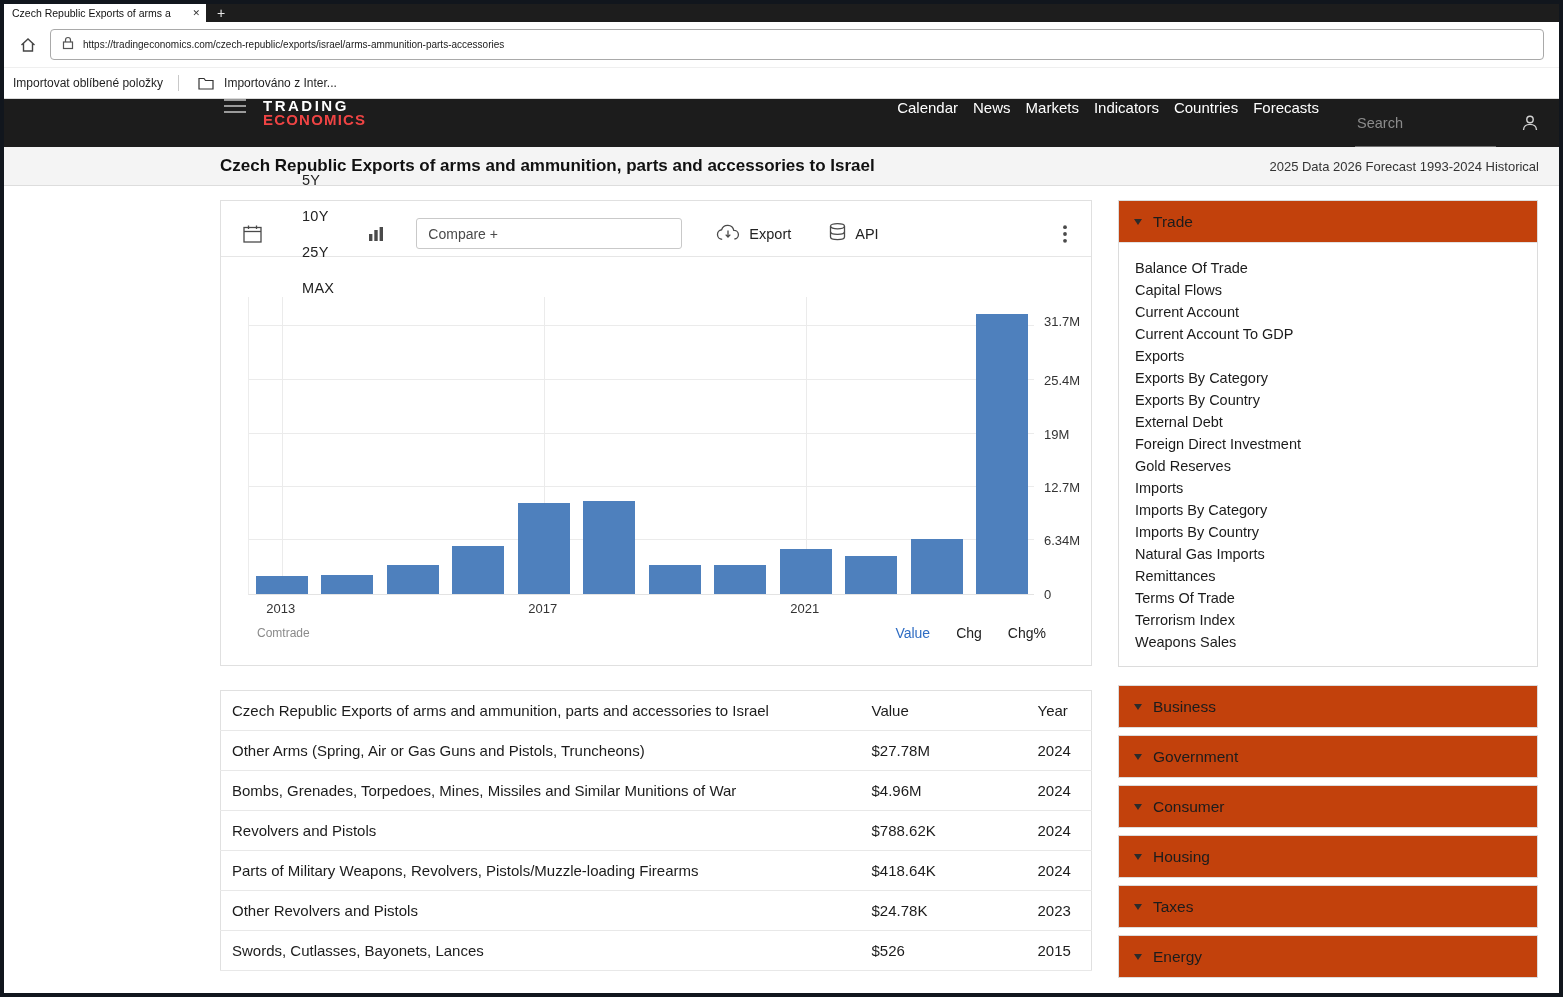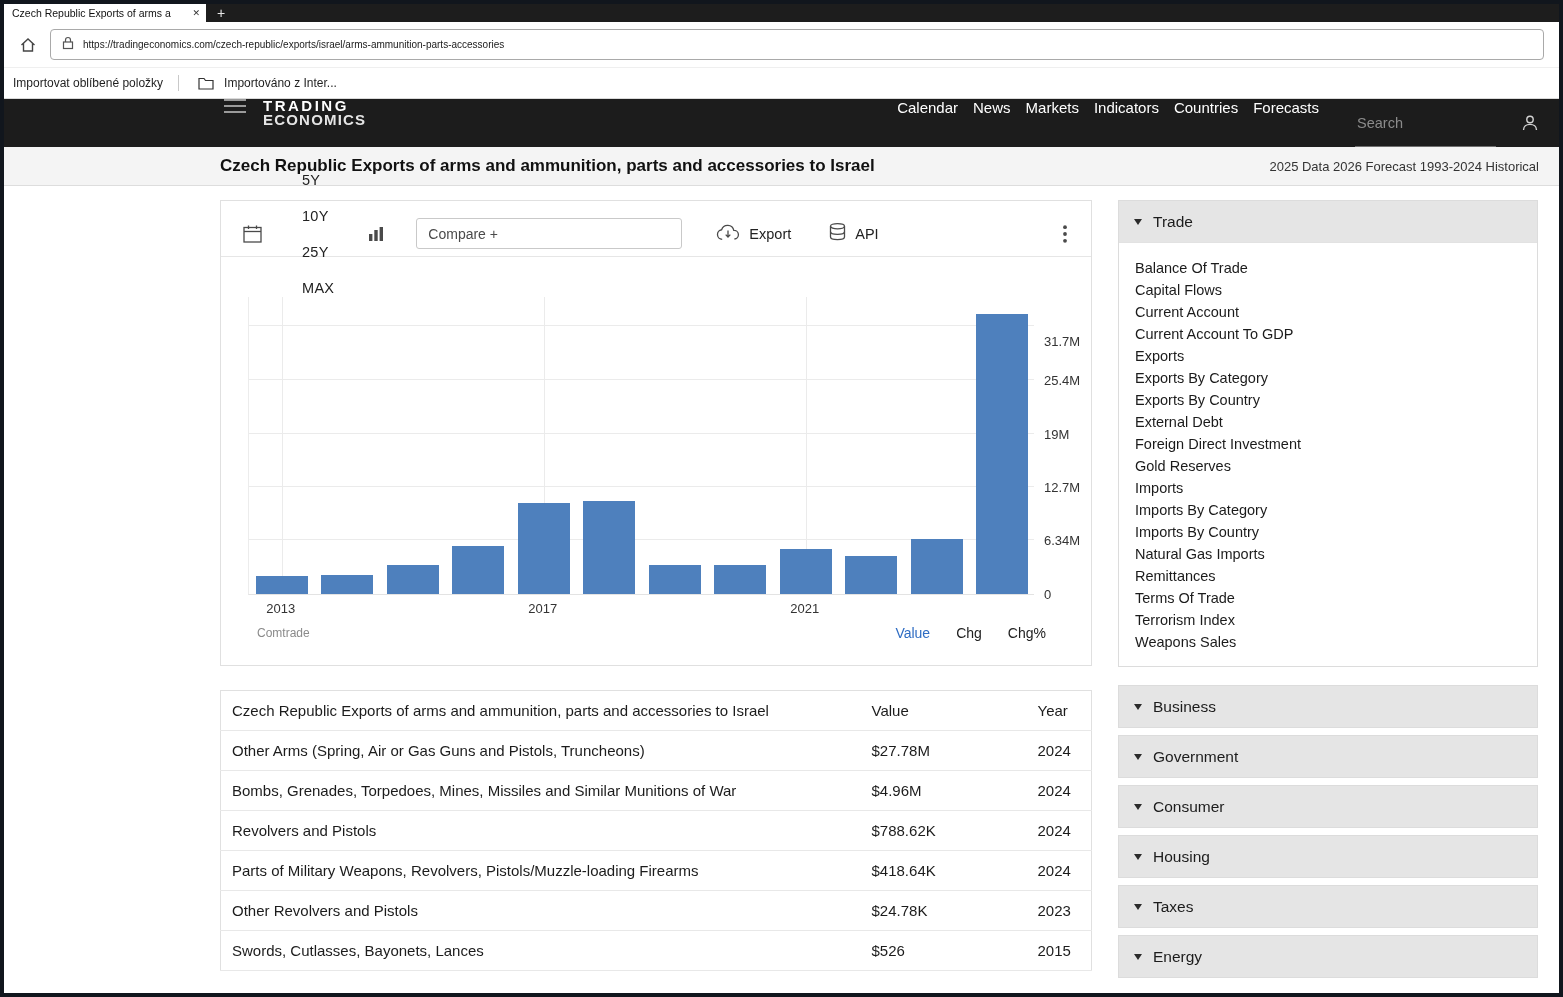--- a/index.html
+++ b/index.html
@@ -29,21 +29,21 @@
   .bm-text { padding: 0 6px; white-space: nowrap; }
   .bm-sep { width: 1px; height: 16px; background: #c9c9c9; margin: 0 9px; }
   .bm-folder { display: flex; align-items: center; margin: 0 4px 0 10px; }
 
   
   .site-header { height: 48px; background: #1c1c1c; display: flex; }
   .hamburger { margin-left: 220px; display: flex; flex-direction: column; gap: 4px; }
   .hamburger span { width: 22px; height: 2px; background: #9a9a9a; display: block; }
   .logo { margin-left: 17px; }
   .logo-top { color: #ffffff; font-weight: bold; font-size: 15px; letter-spacing: 2.5px; line-height: 14px; }
-  .logo-bottom { color: #e5e5e5; font-weight: bold; font-size: 15px; letter-spacing: 1.2px; line-height: 13px; }
+  .logo-bottom { color: #ef4444; font-weight: bold; font-size: 15px; letter-spacing: 1.2px; line-height: 13px; }
   .main-nav { margin-left: auto; display: flex; gap: 15px; }
   .nav-item { color: #ffffff; font-size: 15px; white-space: nowrap; }
   .search { margin-left: 36px; width: 141px; background: transparent; border: none; border-bottom: 1px solid #6f6f6f; color: #ddd; font-size: 14.5px; padding: 3px 2px; font-family: inherit; outline: none; }
   .search::placeholder { color: #8b8b8b; }
   .user-btn { margin: 0 19px 0 24px; display: flex; align-items: center; }
 
   
   .title-bar { height: 39px; background: #f4f4f4; border-bottom: 1px solid #dddddd; display: flex; align-items: center; padding: 0 20px 0 216px; }
   .page-title { font-size: 17px; font-weight: bold; color: #111; white-space: nowrap; }
   .page-sub { margin-left: auto; font-size: 13px; color: #333; white-space: nowrap; }
@@ -85,21 +85,21 @@
   .data-table { width: 100%; border-collapse: collapse; table-layout: fixed; margin-top: 24px; border: 1px solid #e0e0e0; font-size: 15px; color: #1c1c1c; }
   .data-table th, .data-table td { border-bottom: 1px solid #e8e8e8; height: 40px; font-weight: normal; text-align: left; vertical-align: middle; }
   .th-name, .td-name { padding-left: 11px; }
   .th-value { width: 120px; text-align: right; padding-right: 25px; }
   .td-value { width: 120px; text-align: right; padding-right: 1px; }
   .th-year, .td-year { width: 100px; padding-left: 46px; }
 
   
   .acc-card { border: 1px solid #dcdcdc; margin-bottom: 7px; background: #fff; }
   .acc-card.expanded { margin-bottom: 18px; }
-  .acc-head { height: 41px; background: #e5e5e5; display: flex; align-items: center; gap: 11px; padding: 0 15px; font-size: 15.5px; color: #1c1c1c; }
+  .acc-head { height: 41px; background: #c2410c; display: flex; align-items: center; gap: 11px; padding: 0 15px; font-size: 15.5px; color: #1c1c1c; }
   .caret { width: 0; height: 0; border-left: 4.5px solid transparent; border-right: 4.5px solid transparent; border-top: 6px solid #2b2b2b; flex: none; }
   .acc-body { border-top: 1px solid #e2e2e2; padding: 14px 0 13px; background: #fff; }
   .acc-item { font-size: 14.5px; color: #1b1b1b; padding: 2.5px 16px; line-height: 17px; white-space: nowrap; }
 </style>
 </head>
 <body>
 
 <div class="tab-strip">
   <div class="tab">
     <span class="tab-title">Czech Republic Exports of arms a</span>
@@ -247,21 +247,21 @@
             <div class="bar" style="left: 596.25px; height: 37.9887px; background: rgb(78, 128, 189);"></div>
             <div class="bar" style="left: 661.75px; height: 54.8725px; background: rgb(78, 128, 189);"></div>
             <div class="bar" style="left: 727.25px; height: 280.272px; background: rgb(78, 128, 189);"></div>
           </div>
         <div class="ylabels">
             <div class="ylabel" style="bottom: -7px;">0</div>
             <div class="ylabel" style="bottom: 46.5218px;">6.34M</div>
             <div class="ylabel" style="bottom: 100.212px;">12.7M</div>
             <div class="ylabel" style="bottom: 153.397px;">19M</div>
             <div class="ylabel" style="bottom: 207.425px;">25.4M</div>
-            <div class="ylabel" style="bottom: 246px;">31.7M</div>
+            <div class="ylabel" style="bottom: 266px;">31.7M</div>
           </div>
         <div class="xlabels">
             <div class="xlabel" style="left: 10.75px;">2013</div>
             <div class="xlabel" style="left: 272.75px;">2017</div>
             <div class="xlabel" style="left: 534.75px;">2021</div>
           </div>
       </div>
 
       <div class="chart-footer">
         <span class="source">Comtrade</span>

